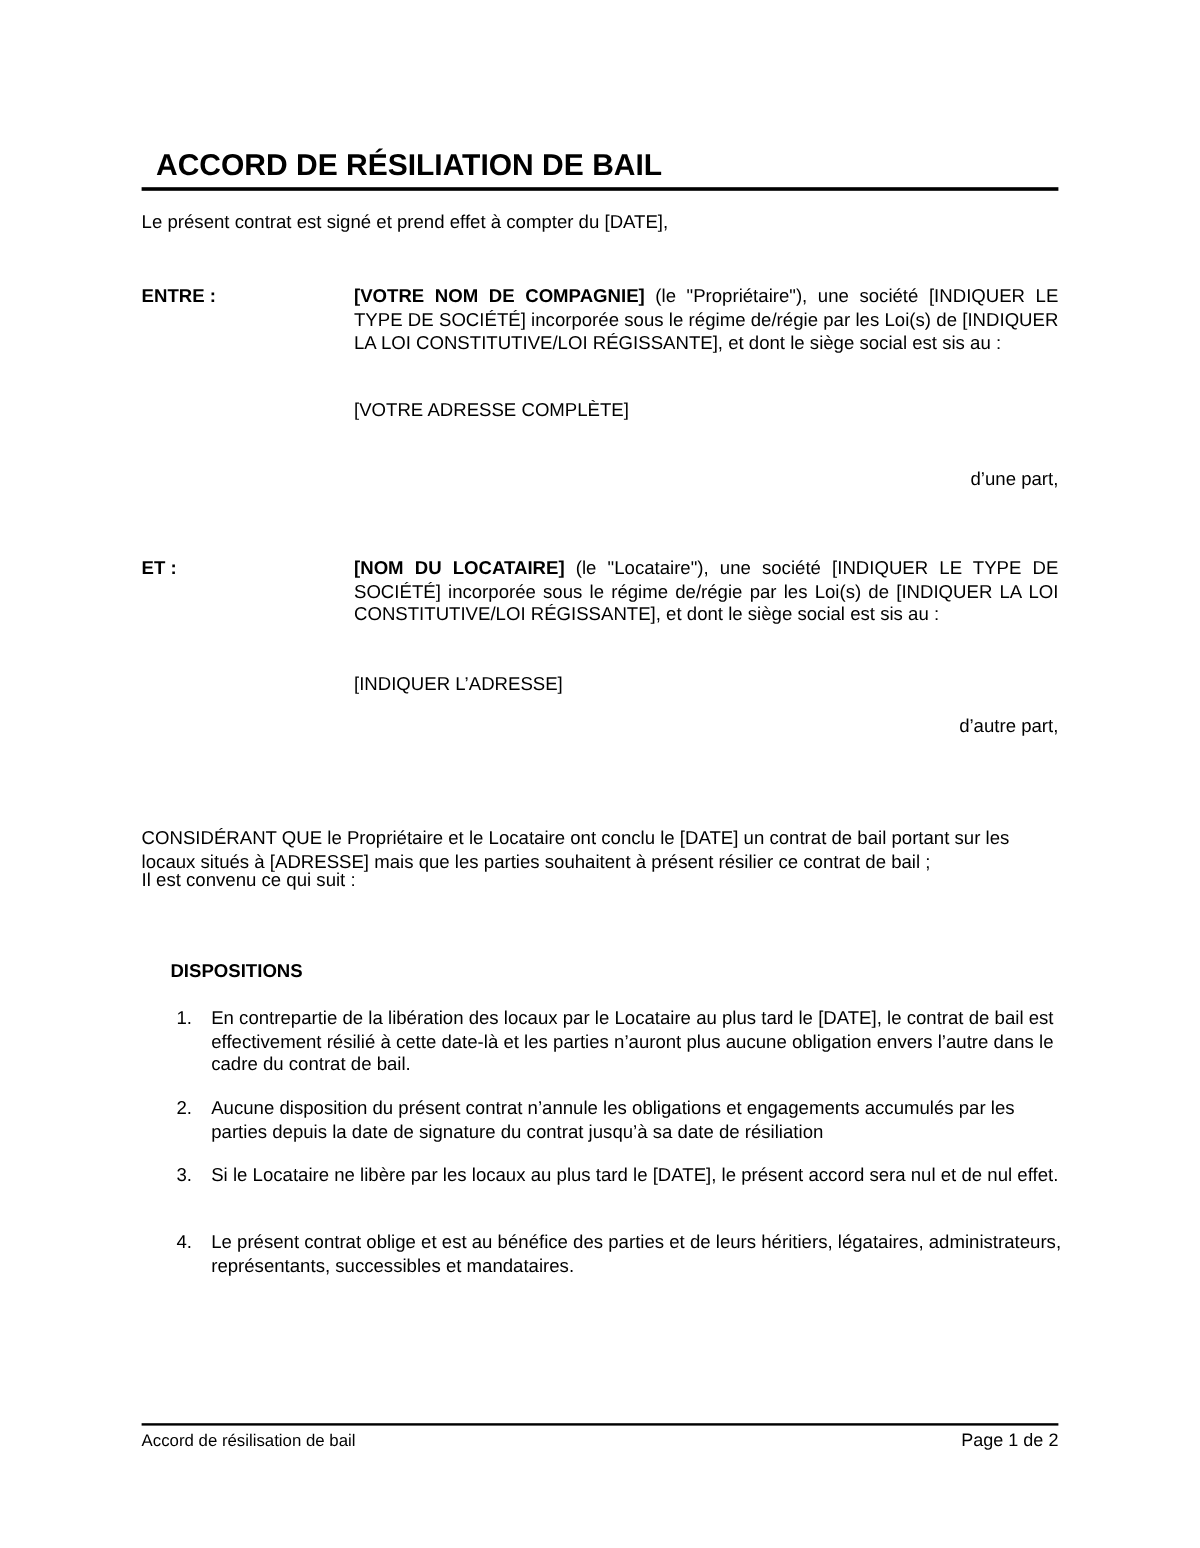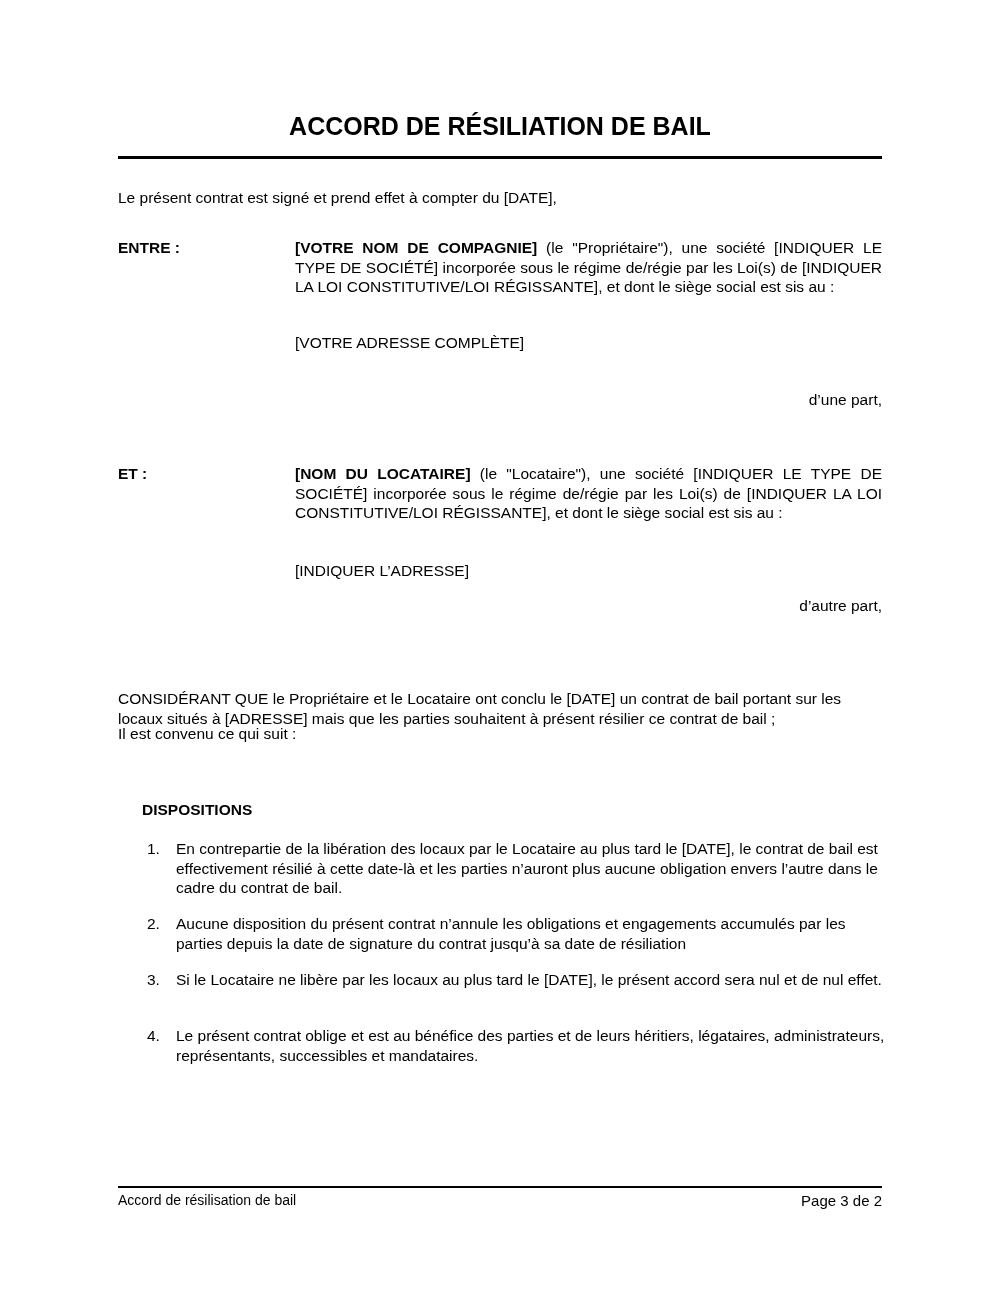--- a/index.html
+++ b/index.html
@@ -2,26 +2,26 @@
 <html><head>
 <meta charset="utf-8">
 <style>
   html, body { margin: 0; padding: 0; background: #ffffff; }
   body {
     width: 1000px; height: 1290px; position: relative; overflow: hidden;
     font-family: "Liberation Sans", sans-serif; color: #000; font-size: 15.5px;
   }
   .page { position: absolute; left: 118px; width: 764px; top: 0; }
   .title {
-    position: absolute; top: 112px; left: 0; width: 764px; text-align: center;
-    font-size: 25px; font-weight: bold; letter-spacing: 0px; margin: 0;
+    position: absolute; top: 112px; left: 0; width: 764px; text-align: left;
+    font-size: 25px; font-weight: bold; letter-spacing: 0px; margin: 12px;
   }
   .title-rule { position: absolute; top: 156px; left: 0; width: 764px; height: 3px; background: #000; }
   .p { position: absolute; left: 0; line-height: 19.5px; margin: 0; }
-  .intro { top: 188px; }
+  .intro { top: 176px; }
   .party-label { position: absolute; left: 0; font-weight: bold; line-height: 19.5px; }
   .party-body { position: absolute; left: 177px; width: 587px; line-height: 19.5px; text-align: justify; }
   .party-body b { font-weight: bold; }
   .right { position: absolute; right: 0; text-align: center; line-height: 19.5px; }
   .consid { top: 689px; width: 764px; }
   .convenu { top: 724px; }
   .dispo { top: 800px; font-weight: bold; margin-left: 24px; }
   .item { position: absolute; left: 0; width: 764px; line-height: 19.5px; }
   .item .num { position: absolute; left: 29px; width: 20px; }
   .item .txt { position: absolute; left: 58px; width: 710px; }
@@ -68,14 +68,14 @@
     <span class="num">3.</span>
     <span class="txt">Si le Locataire ne libère par les locaux au plus tard le [DATE], le présent accord sera nul et de nul effet.</span>
   </div>
   <div class="item" style="top:1026px">
     <span class="num">4.</span>
     <span class="txt">Le présent contrat oblige et est au bénéfice des parties et de leurs héritiers, légataires, administrateurs, représentants, successibles et mandataires.</span>
   </div>
 
   <div class="footer-rule"></div>
   <div class="footer-left">Accord de résilisation de bail</div>
-  <div class="footer-right">Page 3 de 2</div>
+  <div class="footer-right">Page 1 de 2</div>
 </div>
 
 </body></html>

